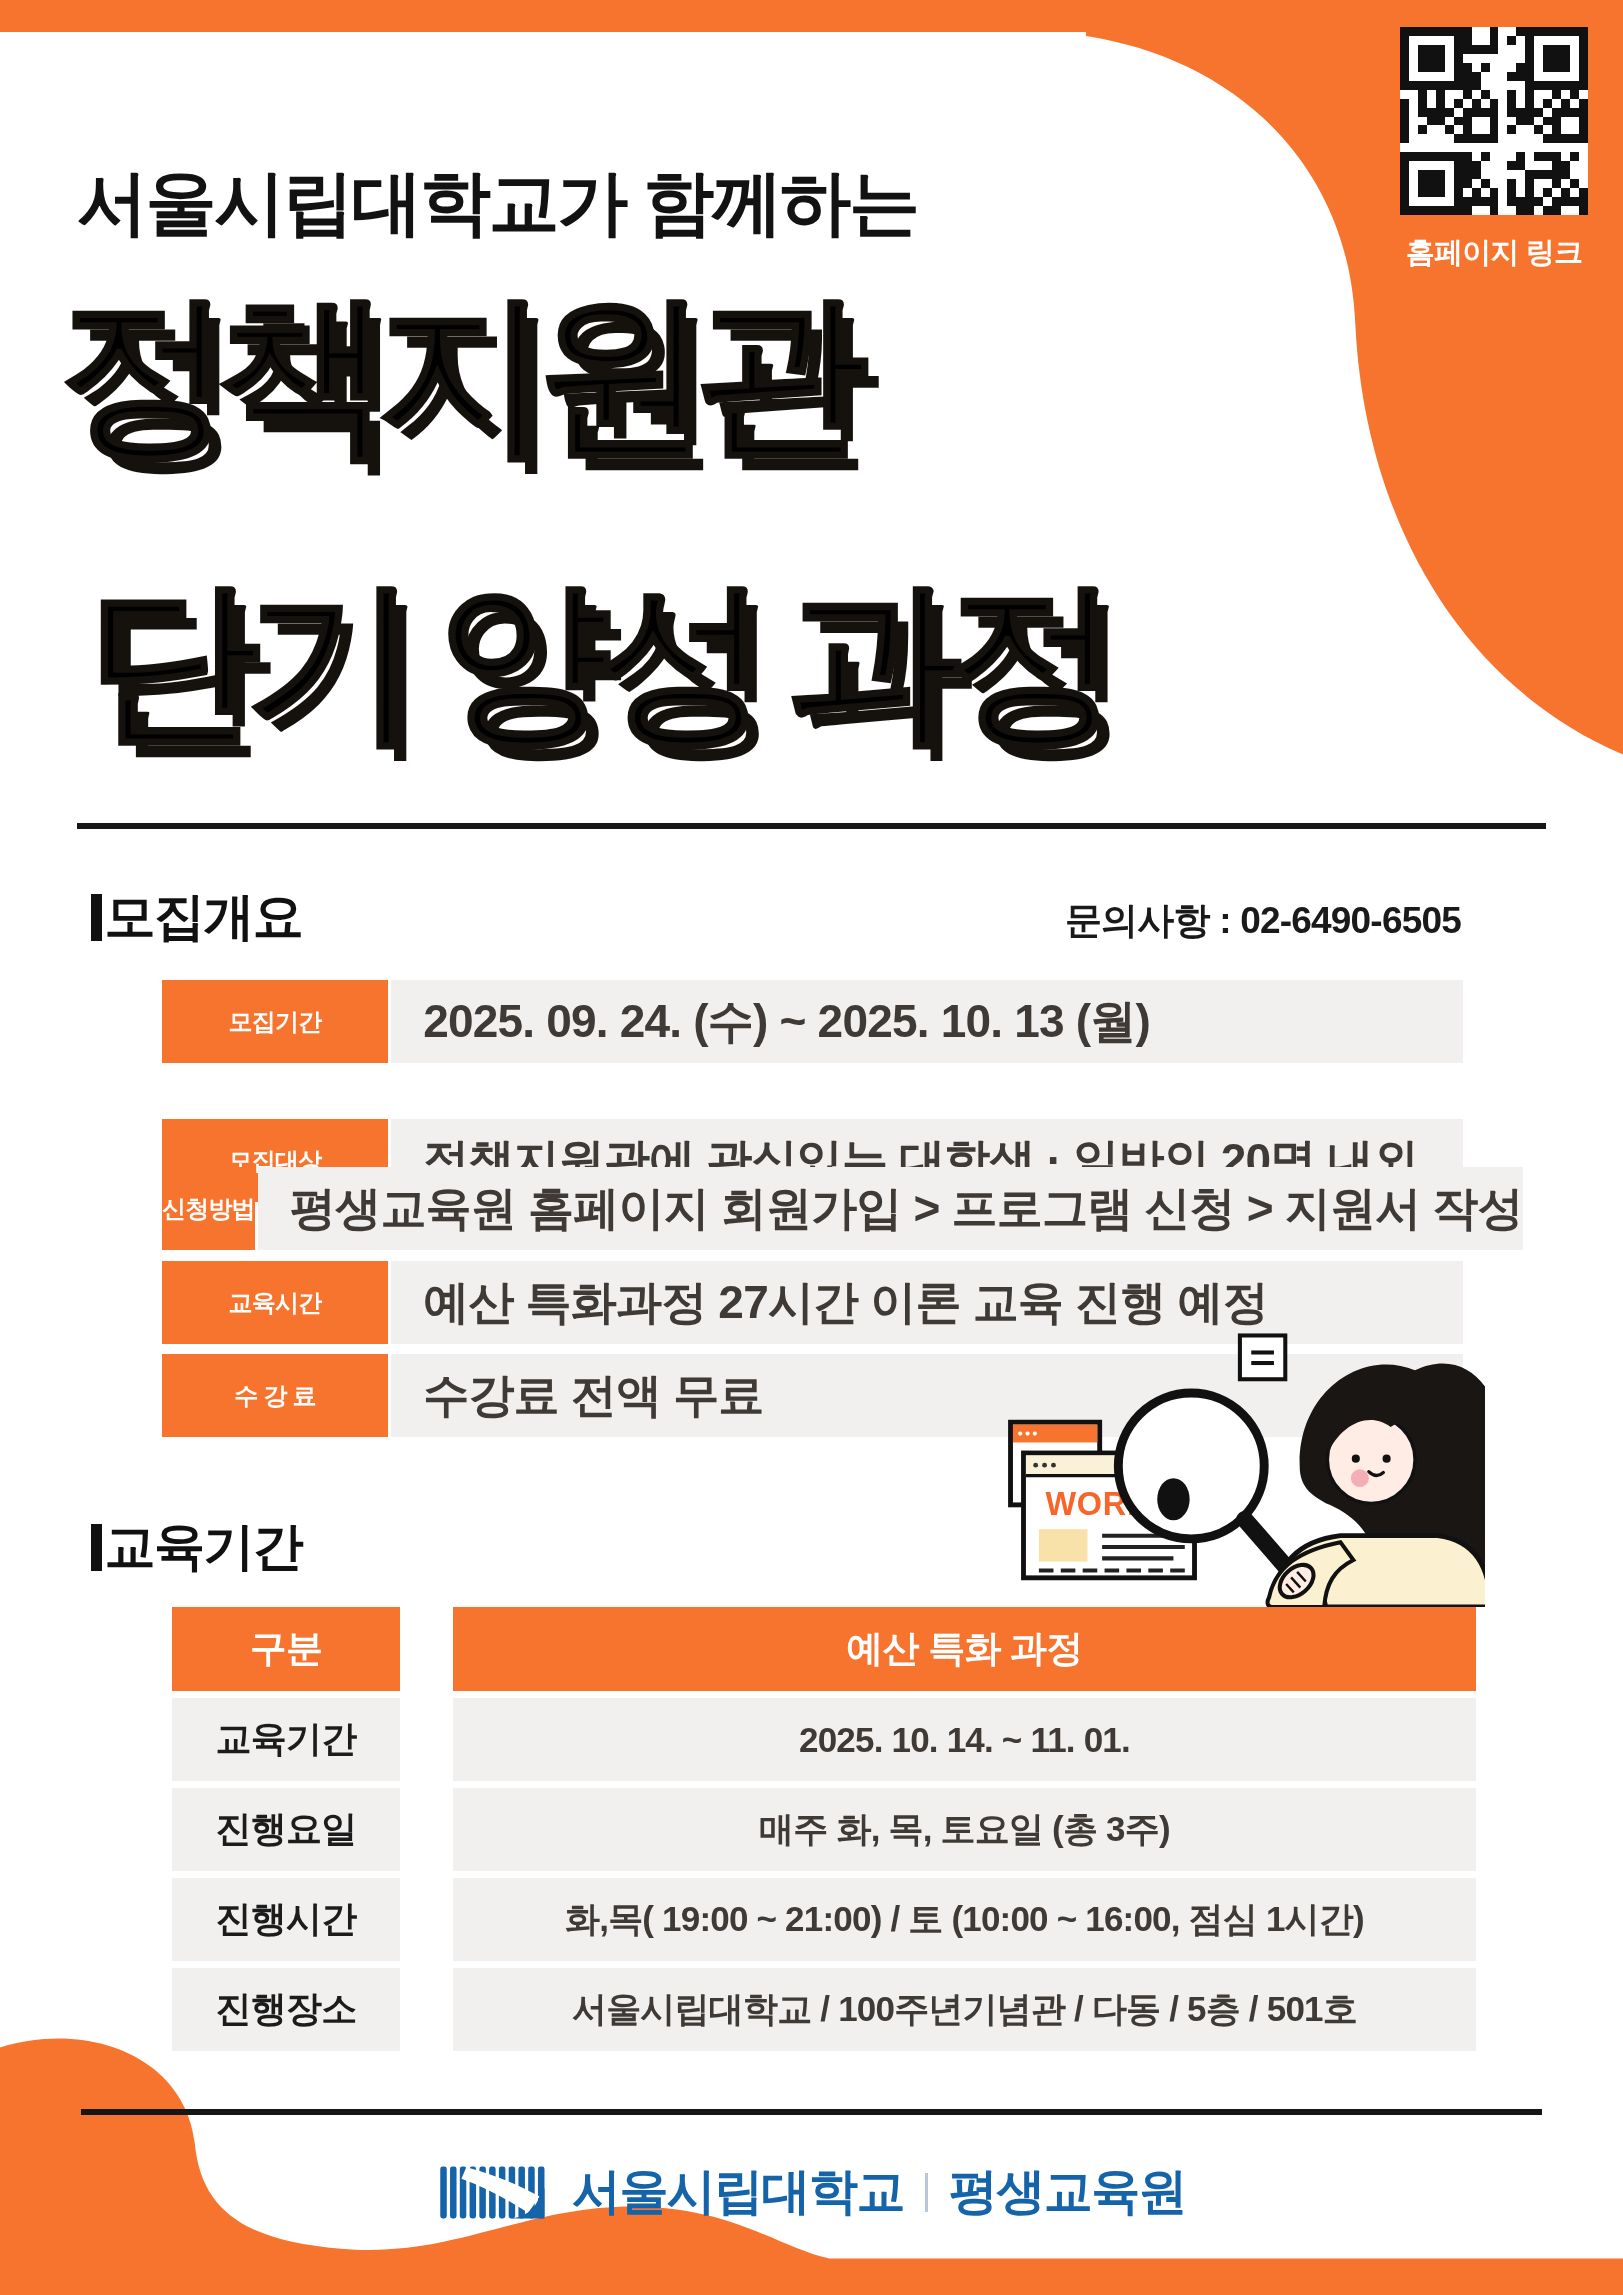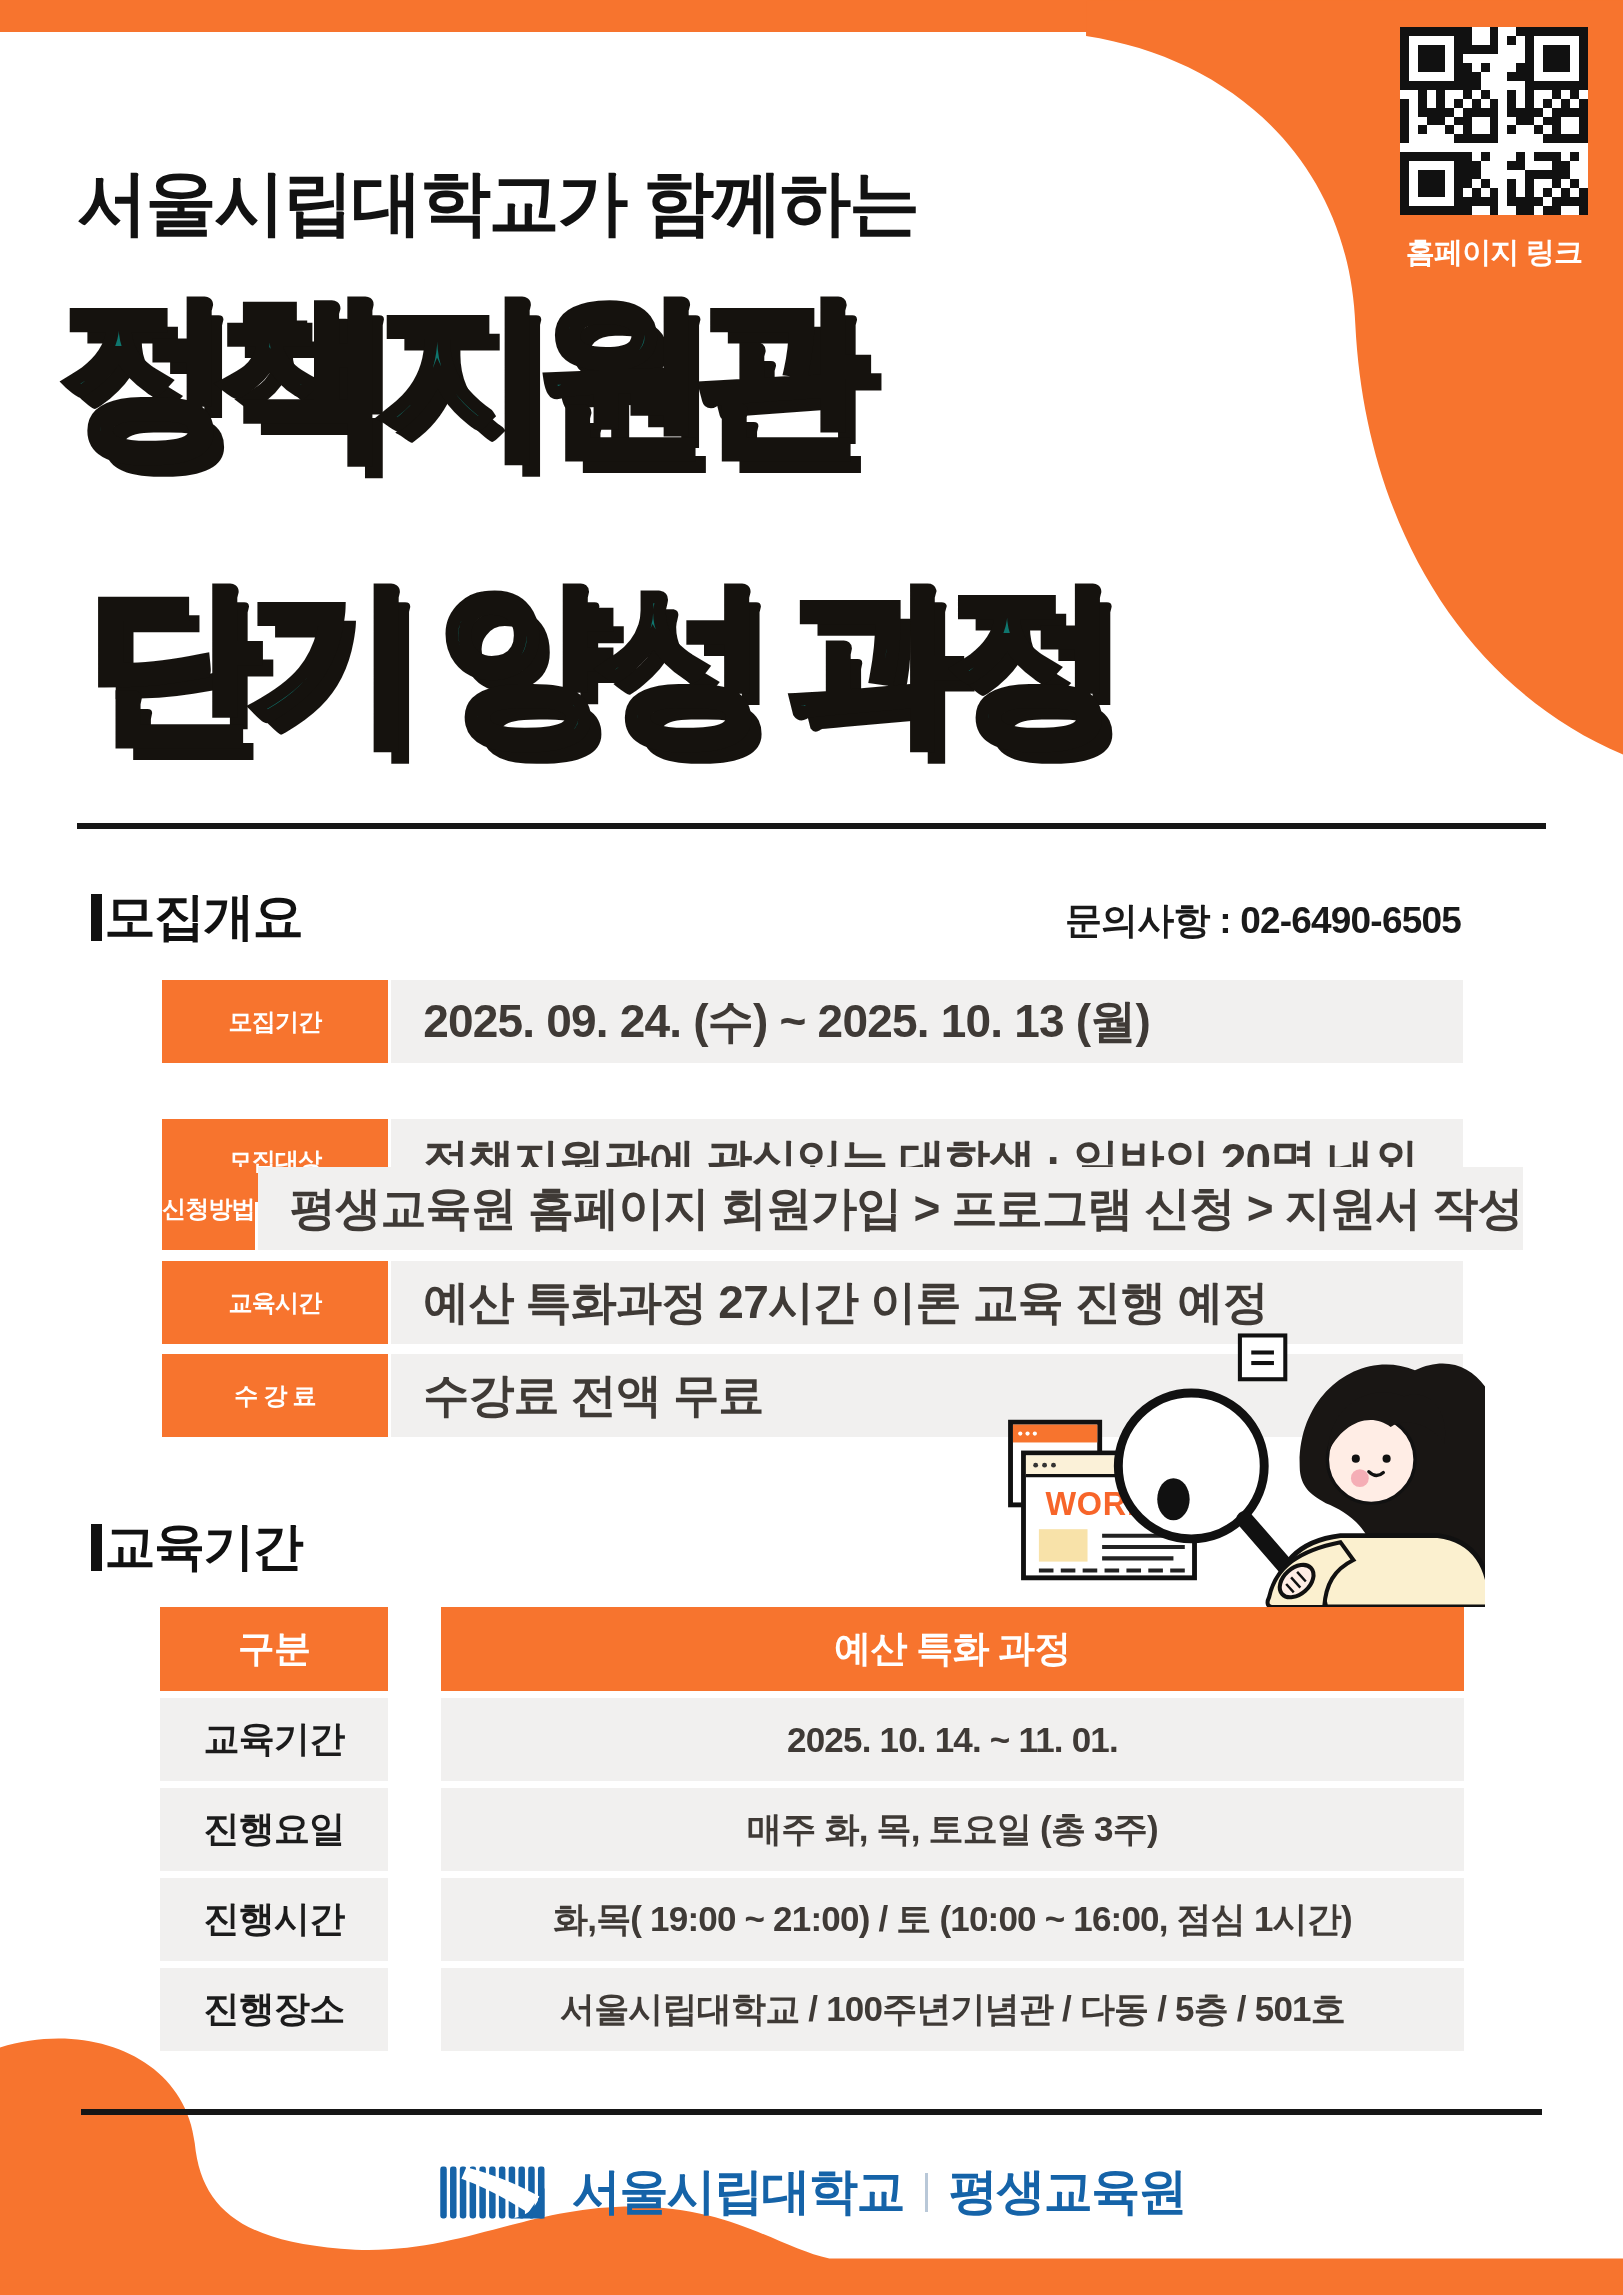--- a/index.html
+++ b/index.html
@@ -11,42 +11,42 @@
   .topbar{left:0;top:0;width:1623px;height:32px;background:#F7742E;}
   .shape-svg{pointer-events:none;}
 
   
   .qr-wrap{left:1400px;top:27px;width:188px;text-align:center;}
   .qr-wrap svg{width:188px;height:188px;display:block;}
   .qr-label{margin-top:18px;color:#ffffff;font-size:29px;font-weight:700;letter-spacing:-0.8px;white-space:nowrap;}
 
   
   .subtitle{left:77px;top:156px;font-size:71px;font-weight:800;letter-spacing:-2.4px;color:#121212;white-space:nowrap;}
-  .bigtitle{font-weight:700;font-size:175px;line-height:1;letter-spacing:-16px;white-space:nowrap;
-            color:#0f766e;-webkit-text-stroke:7.3px #15120e;text-shadow:14px 14.6px 0 #15120e;}
+  .bigtitle{font-weight:400;font-size:175px;line-height:1;letter-spacing:-16px;white-space:nowrap;
+            color:#000000;-webkit-text-stroke:7.3px #15120e;text-shadow:14px 14.6px 0 #15120e;}
   .title1{left:58px;top:286px;}
   .title2{left:86px;top:573px;}
 
   .divider{background:#161616;height:5.7px;}
 
   
   .sec-head{display:flex;align-items:center;gap:3px;}
   .sec-bar{display:inline-block;width:10.6px;height:47px;background:#111111;}
   .sec-title{font-size:51px;font-weight:800;letter-spacing:-1.6px;color:#111111;}
   .contact{font-size:37px;font-weight:600;color:#1a1a1a;letter-spacing:-0.8px;white-space:nowrap;}
 
   
   .t1row{position:absolute;left:162px;width:1301px;height:83px;display:flex;}
   .t1label{width:226px;height:83px;background:#F7742E;color:#ffffff;font-size:24px;font-weight:700;
            display:flex;align-items:center;justify-content:center;letter-spacing:-0.8px;margin-right:3.2px;white-space:nowrap;}
   .t1value{flex:1;height:83px;background:#F1F0EF;display:flex;align-items:center;
            padding-left:32px;font-size:46px;font-weight:600;color:#3F3A36;letter-spacing:-0.8px;white-space:nowrap;}
 
   
-  .t2row{position:absolute;left:160px;width:1304px;height:83px;display:flex;gap:48px;}
+  .t2row{position:absolute;left:172px;width:1304px;height:83px;display:flex;gap:48px;}
   .t2head{height:84px;}
   .t2c1{width:228px;background:#F1F0EF;display:flex;align-items:center;justify-content:center;
         font-size:36px;font-weight:600;color:#1c1c1c;letter-spacing:-0.8px;margin-right:4.9px;white-space:nowrap;}
   .t2c2{flex:1;background:#F1F0EF;display:flex;align-items:center;justify-content:center;
         font-size:35px;font-weight:600;color:#3F3A36;letter-spacing:-0.8px;white-space:nowrap;}
   .t2head .t2c1,.t2head .t2c2{background:#F7742E;color:#ffffff;font-weight:700;font-size:37px;}
 
   
   .footer{left:0;top:2153px;width:1623px;height:78px;display:flex;align-items:center;justify-content:center;gap:21px;}
   .footer-univ{font-size:49px;font-weight:800;color:#1563A8;letter-spacing:-1.6px;white-space:nowrap;}

